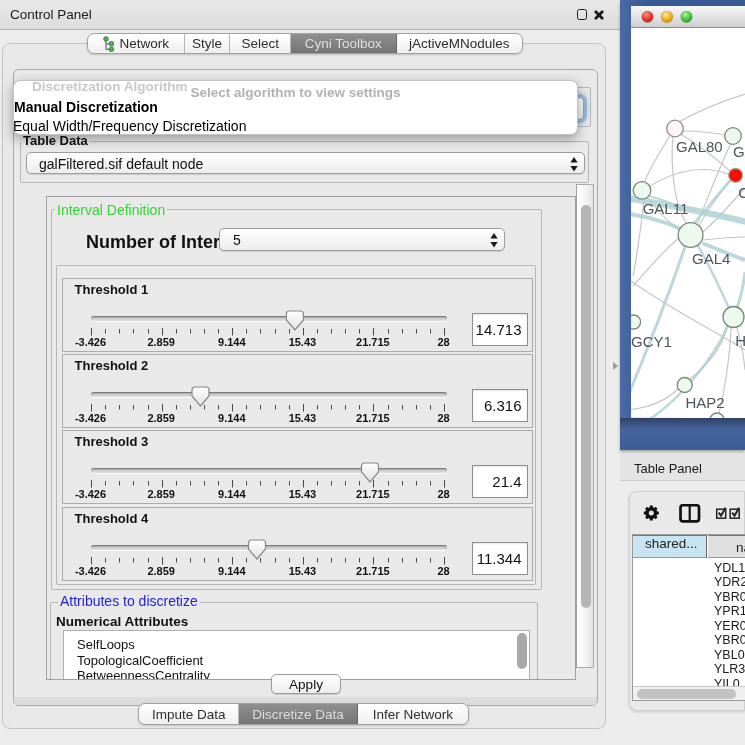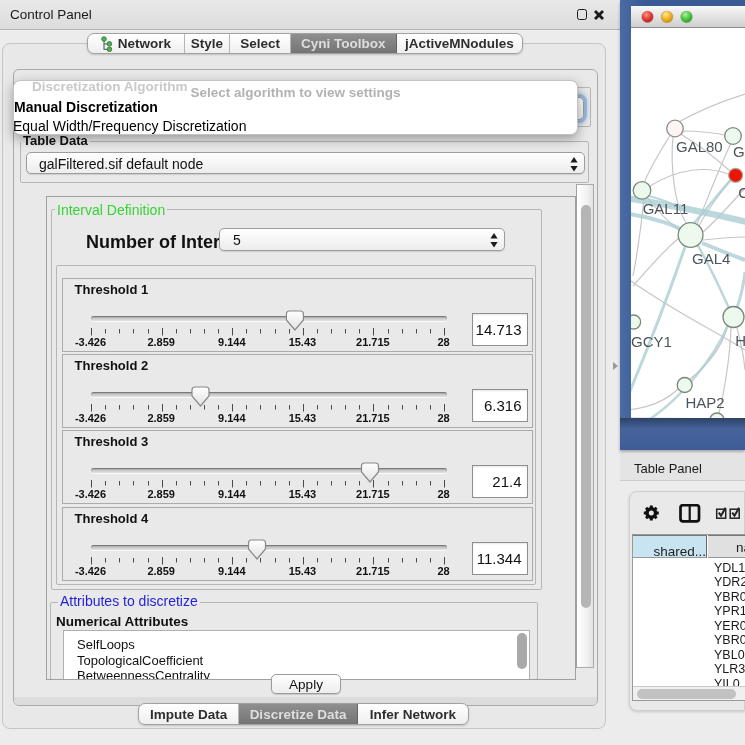--- a/index.html
+++ b/index.html
@@ -8,21 +8,21 @@
   .abs { position:absolute; }
   .grouptitle { position:absolute; background:#e9e9e9; padding:0 2px; font-size:14px; line-height:15px; }
   .gbox { position:absolute; border:1px solid #b6b6b6; border-radius:2px; }
   .combo { position:absolute; border:1px solid #9d9d9d; border-radius:5px;
            background:linear-gradient(#ffffff,#f2f2f2 70%,#ededed); box-shadow:0 1px 1px rgba(0,0,0,0.12);
            font-size:14px; color:#111; }
   .combo .arr { position:absolute; right:6px; width:8px; }
   .seg { position:absolute; display:flex; border:1px solid #a2a2a2; border-radius:7px;
          background:linear-gradient(#ffffff,#efefef); box-shadow:0 1px 2px rgba(0,0,0,0.18); overflow:hidden; }
   .seg > div { display:flex; align-items:center; justify-content:center;
-               font-size:13.5px; font-weight:700; color:#2e2e2e; border-right:1px solid #b5b5b5; }
+               font-size:13.5px; font-weight:400; color:#2e2e2e; border-right:1px solid #b5b5b5; }
   .seg > div:last-child { border-right:none; }
   .seg > div.sel { background:linear-gradient(#8f8f8f,#747474); color:#dedede; border-right-color:#646464; }
   .thpanel { position:absolute; left:14.5px; width:471px; height:74px; border:1px solid #ababab; background:#e9e9e9; }
   .thpanel .ttl { position:absolute; left:12px; top:3px; font-size:13px; font-weight:700; color:#111; }
   .track { position:absolute; left:28px; top:37px; width:356px; height:5px; border-radius:3px;
            background:linear-gradient(#9a9a9a,#cdcdcd 55%,#e2e2e2); box-shadow:inset 0 1px 1px rgba(0,0,0,0.28), 0 1px 0 rgba(255,255,255,0.75); }
   .field { position:absolute; left:409px; top:34px; width:56px; height:33px; background:#fff;
            border:1px solid #8f8f8f; box-shadow:inset 0 1px 2px rgba(0,0,0,0.1);
            font-size:15px; color:#111; text-align:right; padding:7px 5px 0 0; }
   .ticklbl { position:absolute; top:57px; font-size:11px; font-weight:700; color:#111; transform:translateX(-50%); }
@@ -338,21 +338,21 @@
   <line x1="48.7" y1="1.2" x2="48.7" y2="17.4" stroke="#111" stroke-width="2.2"></line>
   <g stroke="#222" stroke-width="1.5" fill="none">
     <rect x="75.7" y="5.2" width="9" height="9"></rect>
     <path d="M 77.7,8.7 L 80,11.7 L 84.6,3.7" stroke-width="2"></path>
     <rect x="89.2" y="5.2" width="9" height="9"></rect>
     <path d="M 91.2,8.7 L 93.5,11.7 L 98.1,3.7" stroke-width="2"></path>
   </g>
 </svg>
 
 <div class="abs" style="left:632px;top:534px;width:113px;height:167px;background:#ffffff;border:1px solid #9a9a9a;border-right:none;overflow:hidden;">
-  <div class="abs" style="left:0;top:0;width:74px;height:23px;background:#c8e4f0;border-top:1px solid #777;border-right:1px solid #666;border-bottom:1px solid #999;font-size:13.5px;color:#222;text-align:right;padding:8px 0 0 12px;">shared...</div>
+  <div class="abs" style="left:0;top:0;width:74px;height:23px;background:#c8e4f0;border-top:1px solid #777;border-right:1px solid #666;border-bottom:1px solid #999;font-size:13.5px;color:#222;text-align:left;padding:0 0 0 12px;">shared...</div>
   <div class="abs" style="left:75px;top:0;width:60px;height:23px;background:#e0e0e0;border-top:1px solid #777;border-bottom:1px solid #999;font-size:13.5px;color:#222;padding:4px 0 0 28px;">na</div>
   <div class="abs" style="left:81px;top:26px;font-size:12.5px;color:#1a1a1a;line-height:14.45px;white-space:pre;">YDL1
 YDR2
 YBR0
 YPR1
 YER0
 YBR0
 YBL0
 YLR3
 YIL0</div>

